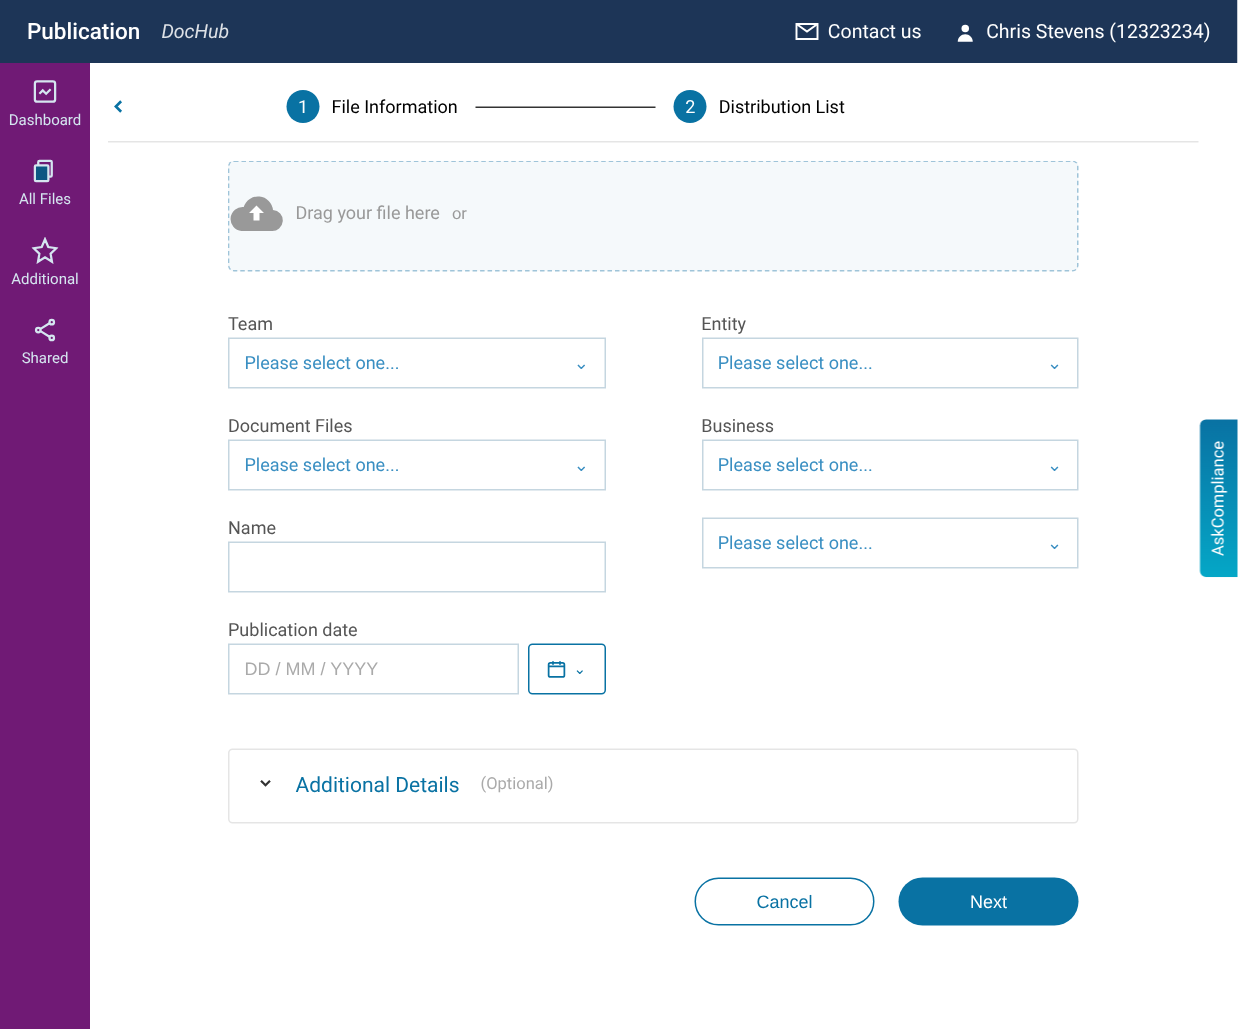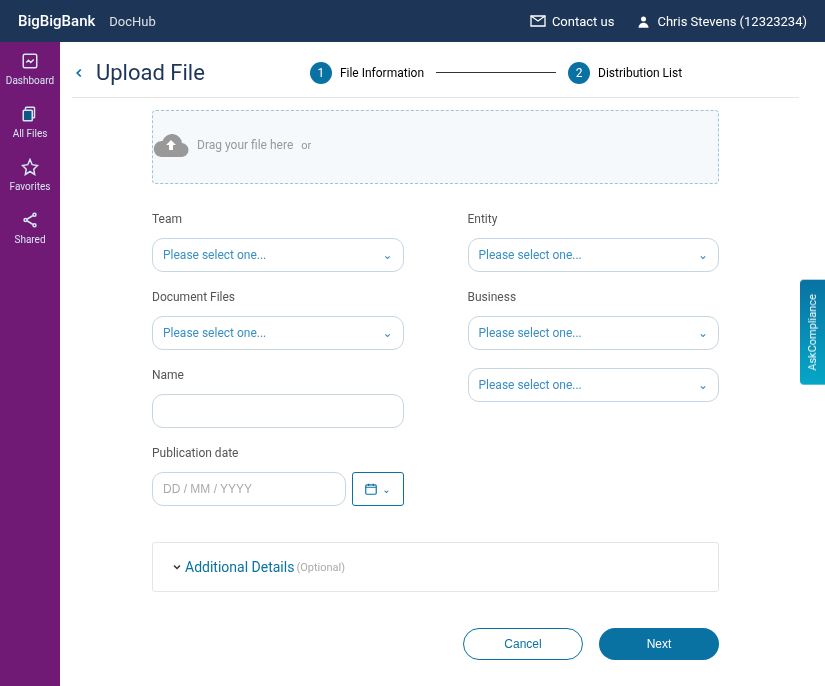--- a/index.html
+++ b/index.html
@@ -31,51 +31,51 @@
     .step-conn { width: 120px; height: 1px; background: #333; }
     
     .content { padding: 0 80px; }
     
     .dropzone { border: 1px dashed #9fc4d9; background: #f5f9fb; border-radius: 4px; padding: 20px 0 24px; display:flex; align-items:center; gap:8px; margin-bottom:28px;}
     .dropzone .drag-text { color:#999; font-size:12px; }
     .dropzone .or-text { color:#999; font-size:11px; }
     .choose-btn { background:#0972a3; color:#fff; border:none; border-radius:18px; padding:8px 24px; font-size:12px; cursor:pointer; font-weight:500;}
     
     .form-grid { display:grid; grid-template-columns:1fr 1fr; gap:18px 64px; }
-    .field { display:flex; flex-direction:column; gap:12px; }
+    .field { display:flex; flex-direction:column; gap:2px; }
     .field-label { font-size:12px; color:#555; }
-    .select-box, .input-box { height:34px; border:1px solid #c5d6e0; border-radius:11px; padding:0 10px; font-size:12px; display:flex; align-items:center; justify-content:space-between; cursor:pointer; }
+    .select-box, .input-box { height:34px; border:1px solid #c5d6e0; border-radius:0; padding:0 10px; font-size:12px; display:flex; align-items:center; justify-content:space-between; cursor:pointer; }
     .select-ph { color:#3a8fc2; }
     .chev { color:#3a8fc2; }
     .input-box input { border:none; outline:none; width:100%; font-size:12px; }
     
     .date-wrap { display:flex; }
     .date-input { flex:1; }
     .cal-btn { width:52px; border:1px solid #0972a3; border-radius:3px; margin-left:6px; display:flex; align-items:center; justify-content:center; gap:4px; cursor:pointer; color:#0972a3;}
     
-    .accordion { border:1px solid #e5e5e5; border-radius:3px; padding:16px 18px; display:flex; align-items:center; gap:2px; margin-top:36px;}
+    .accordion { border:1px solid #e5e5e5; border-radius:3px; padding:16px 18px; display:flex; align-items:flex-start; gap:14px; margin-top:36px;}
     .accordion-title { color:#0972a3; font-size:14px; }
     .accordion-opt { color:#aaa; font-size:11px; }
     
     .actions { display:flex; justify-content:flex-end; gap:16px; margin-top:36px; padding-bottom:20px;}
     .btn { width:120px; height:32px; border-radius:16px; font-size:12px; cursor:pointer; display:flex; align-items:center; justify-content:center; }
     .btn-cancel { background:#fff; color:#0972a3; border:1px solid #0972a3; }
     .btn-primary { background:#0972a3; color:#fff; border:none; }
     
     .floater { position:fixed; right:0; top:280px; background:linear-gradient(180deg,#05a7c7,#0972a3); color:#fff; writing-mode:vertical-rl; transform:rotate(180deg); padding:14px 6px; font-size:11px; border-radius:0 4px 4px 0; cursor:pointer;}
     
     .ph::placeholder{color:#aaa;}
   </style>
 </head>
 <body>
 
 <div class="topbar">
   <div class="topbar-left">
-    <span class="topbar-brand">BigBigBank</span>
-    <span style="opacity:.85;font-size:13px;">DocHub</span>
+    <span class="topbar-brand">Publication</span>
+    <span style="opacity:.85;font-size:13px;font-style:italic;">DocHub</span>
   </div>
   <div class="topbar-right">
     <div class="topbar-item">
       <svg width="16" height="12" viewBox="0 0 16 12" fill="currentColor">
           <path d="M0 0h16v12H0z" fill="none"></path>
           <path d="M1 1h14v10H1z" fill="none" stroke="#fff" stroke-width="1.3"></path>
           <path d="M1 1l7 5 7-5" fill="none" stroke="#fff" stroke-width="1.3"></path>
         </svg>
       <span>Contact us</span>
     </div>
@@ -102,41 +102,40 @@
       <svg viewBox="0 0 24 24" fill="none" stroke="#d5e6f0" stroke-width="2">
           <rect x="6" y="3" width="12" height="14" rx="1"></rect>
           <rect x="3" y="7" width="12" height="14" rx="1" fill="#0c5783"></rect>
         </svg>
       <span>All Files</span>
     </div>
     <div class="side-item">
       <svg viewBox="0 0 24 24" fill="none" stroke="#d5e6f0" stroke-width="2">
           <path d="M12 2l2.9 6.9L22 10l-5 4.9 1.2 7.1L12 18l-6.2 4L7 14.9 2 10l7.1-1.1z"></path>
         </svg>
-      <span>Favorites</span>
+      <span>Additional</span>
     </div>
     <div class="side-item">
       <svg viewBox="0 0 24 24" fill="none" stroke="#d5e6f0" stroke-width="2">
           <circle cx="18" cy="5" r="2"></circle>
           <circle cx="6" cy="12" r="2"></circle>
           <circle cx="18" cy="19" r="2"></circle>
           <path d="M8 11l8-5M8 13l8 5"></path>
         </svg>
       <span>Shared</span>
     </div>
   </div>
 
   <div class="main">
     <div class="page-header">
       <span class="back-chev">
         <svg width="14" height="18" viewBox="0 0 24 24" fill="none" stroke="#0972a3" stroke-width="3">
             <path d="M15 18l-6-6 6-6"></path>
           </svg>
       </span>
-      <h1 class="page-title">Upload File</h1>
       <div class="stepper">
         <div class="step">
           <div class="step-num">1</div>
           <span class="step-label">File Information</span>
         </div>
         <div class="step-conn"></div>
         <div class="step">
           <div class="step-num">2</div>
           <span class="step-label">Distribution List</span>
         </div>

